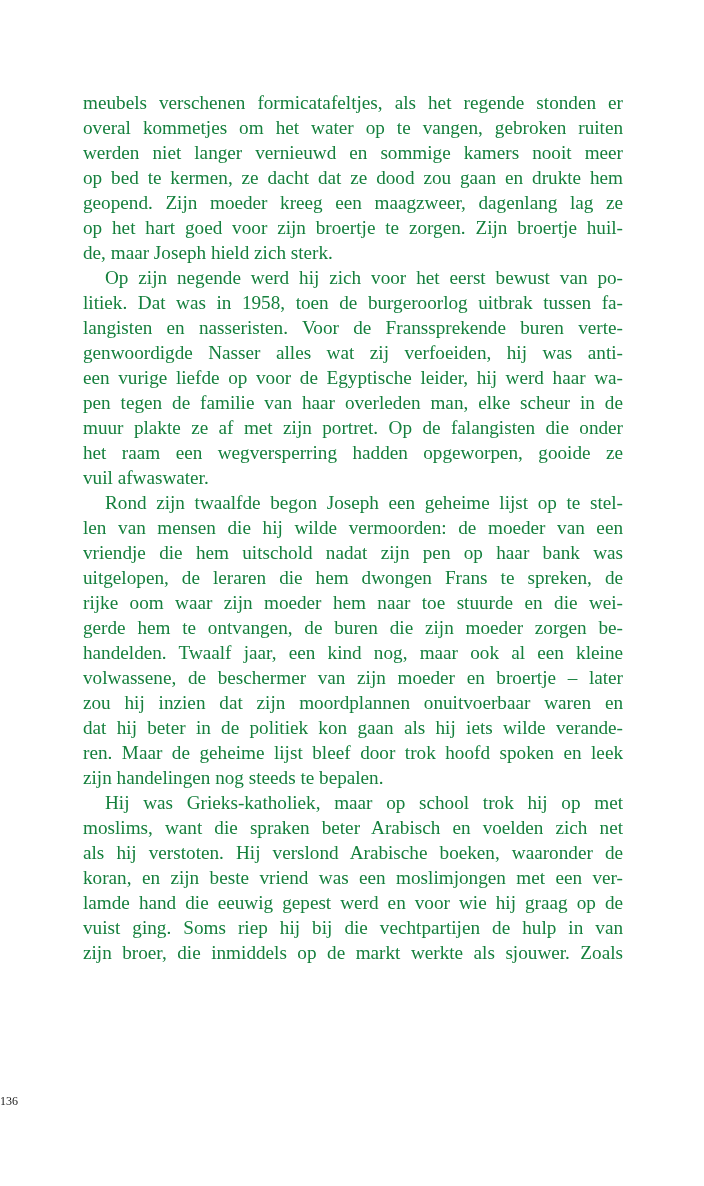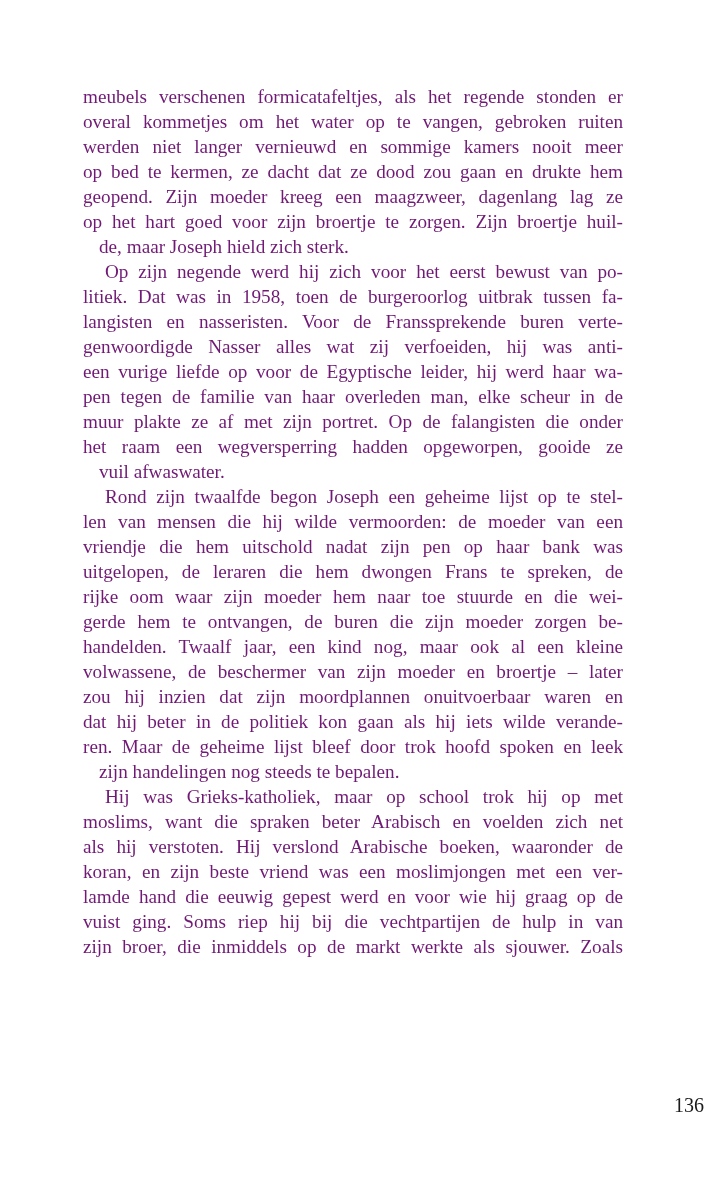--- a/index.html
+++ b/index.html
@@ -2,35 +2,35 @@
 <html><head>
   <meta charset="utf-8">
   <style>
     html, body { margin: 0; padding: 0; background: #ffffff; }
     body { width: 704px; height: 1186px; position: relative; overflow: hidden; }
     .page {
       position: absolute; left: 0; top: 0; width: 704px; height: 1186px;
       background: #ffffff;
     }
     .text-block {
-      position: absolute; left: 83px; top: 84px; width: 540px;
+      position: absolute; left: 83px; top: 90px; width: 540px;
       font-family: "Liberation Serif", "DejaVu Serif", serif;
-      font-size: 19.2px; color: #701a75;
+      font-size: 19.2px; color: #15803d;
     }
     .line {
       display: block; height: 25px; line-height: 25px;
       white-space: nowrap; text-align: justify; text-align-last: justify;
     }
-    .line.last { text-align-last: left; margin-left: 16px; }
+    .line.last { text-align-last: left; }
     .line.indent { padding-left: 22px; }
     .page-number {
       position: absolute; left: 0; width: 704px; top: 1094px;
-      text-align: right;
+      text-align: left;
       font-family: "Liberation Serif", "DejaVu Serif", serif;
-      font-size: 20px; color: #1a1a1a;
+      font-size: 12px; color: #1a1a1a;
     }
   </style>
 </head>
 <body>
 
 <div class="page">
   <div class="text-block" id="text-block">
       <div>
         <span class="line">meubels verschenen formicatafeltjes, als het regende stonden er</span>
         <span class="line">overal kommetjes om het water op te vangen, gebroken ruiten</span>

